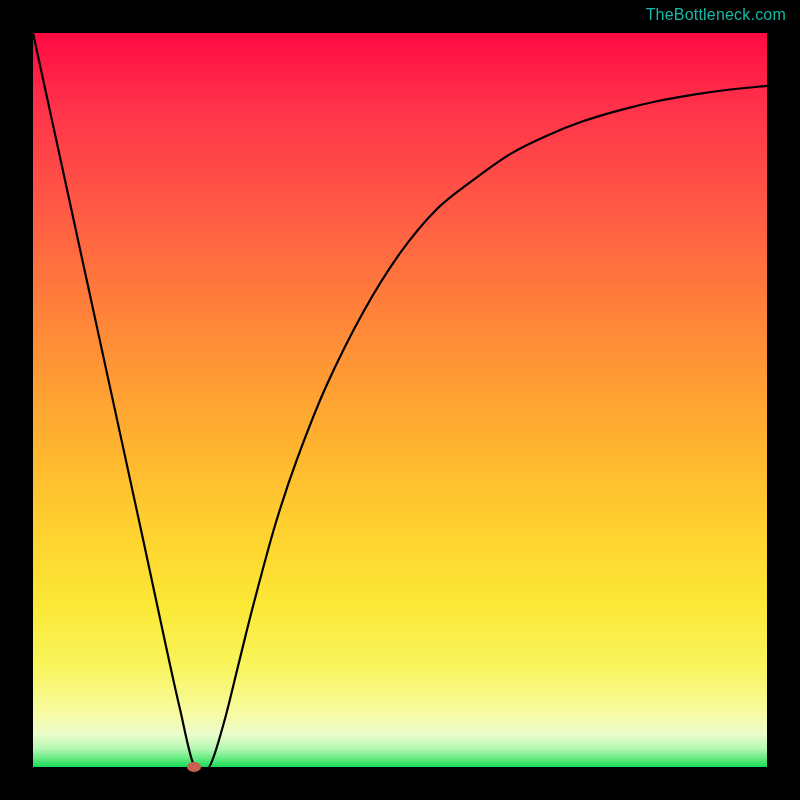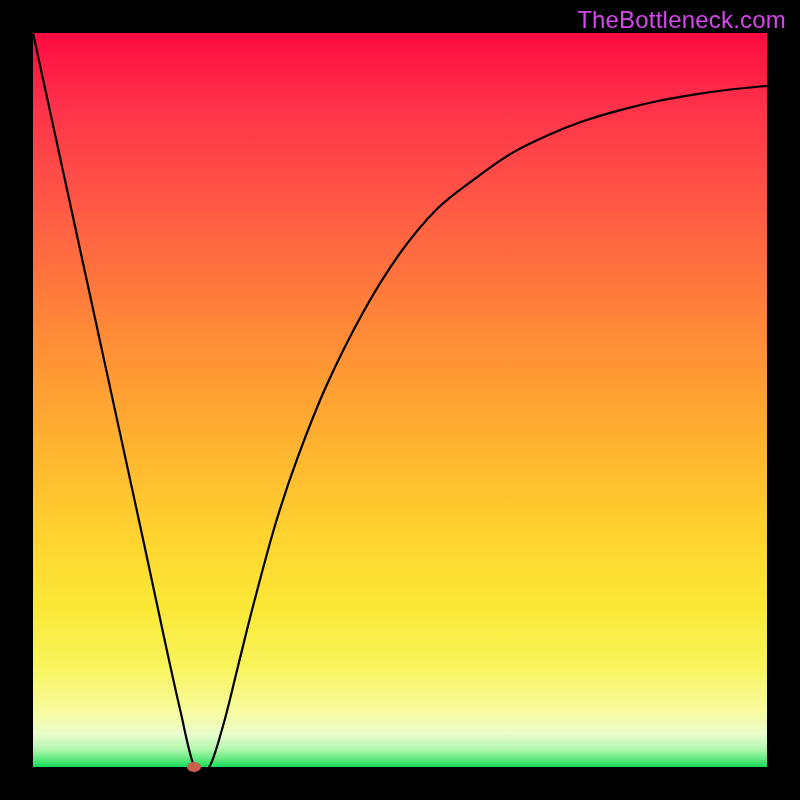--- a/index.html
+++ b/index.html
@@ -46,22 +46,22 @@
     width: 14px;
     height: 10px;
     border-radius: 50%;
     background: #c9614f;
     transform: translate(-50%, -50%);
   }
   .watermark {
     position: absolute;
     top: 6px;
     right: 14px;
-    color: #d946ef;
-    font-size: 24px;
+    color: #14b8a6;
+    font-size: 16px;
     font-weight: 500;
     letter-spacing: 0.2px;
     user-select: none;
   }
   svg.curve {
     position: absolute;
     left: 0;
     top: 0;
     width: 734px;
     height: 734px;

